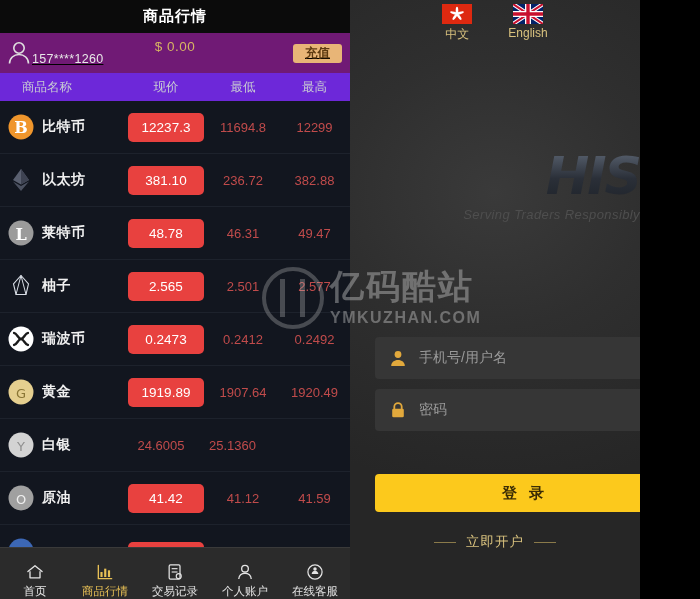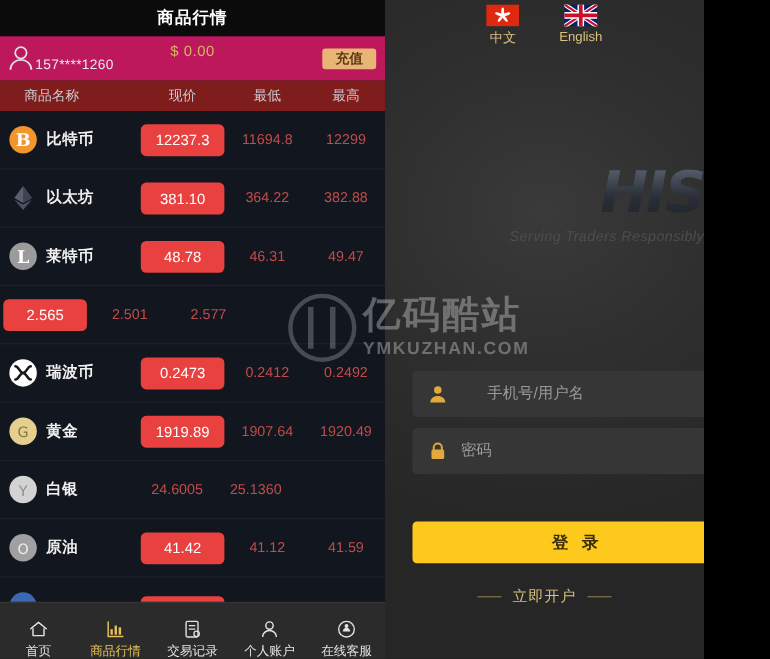--- a/index.html
+++ b/index.html
@@ -21,24 +21,25 @@
   }
   .title-bar {
     height: 33px; flex: 0 0 33px;
     background: #0b0b0b;
     display: flex; align-items: center; justify-content: center;
     color: #ffffff; font-size: 15px; font-weight: bold;
     letter-spacing: 1px;
   }
   .acct-bar {
     height: 40px; flex: 0 0 40px;
-    background: #be185d;
+    background: #701a75;
     display: flex; align-items: center;
     padding: 0 8px 0 4px;
     position: relative;
+    text-decoration: underline;
   }
   .avatar-ic { width: 30px; height: 30px; flex: 0 0 30px; display:block; }
   .acct-phone {
     color: #e8e8e8; font-size: 12.5px;
     margin-left: -2px; margin-top: 11px;
     letter-spacing: .3px;
   }
   .balance {
     position: absolute; left: 0; right: 0; top: 6px;
     text-align: center;
@@ -54,21 +55,21 @@
     border-radius: 3px;
     border: none;
     font-family: inherit;
     font-weight: bold;
     cursor: pointer;
     position: relative; z-index: 2;
   }
 
   .tbl-head {
     height: 28px; flex: 0 0 28px;
-    background: #7f1d1d;
+    background: #6d28d9;
     display: flex; align-items: center;
     color: #c9ccd3; font-size: 12.5px; font-family: Liberation Mono, monospace;
   }
   .c-name { width: 125px; padding-left: 22px; }
   .c-cur  { width: 82px; text-align: center; }
   .c-low  { width: 72px; text-align: center; }
   .c-high { width: 71px; text-align: center; }
 
   .rows-wrap {
     flex: 1 1 auto;
@@ -165,21 +166,21 @@
   }
 
   .field {
     position: absolute; left: 25px; width: 300px; height: 42px;
     background: #363636;
     border-radius: 4px;
     display: flex; align-items: center;
     padding: 0 14px;
     cursor: text;
   }
-  #f-user { top: 337px; gap: 24px; }
+  #f-user { top: 337px; }
   #f-pass { top: 389px; }
   .field .fi { width: 18px; height: 18px; flex: 0 0 18px; margin-right: 12px; display: block; }
   .field .ph { color: #9a9a9a; font-size: 14px; }
 
   .login-btn {
     position: absolute; left: 25px; top: 474px;
     width: 300px; height: 38px;
     background: #fcc91c;
     border: none; border-radius: 4px;
     color: #3a2c05; font-size: 15px; font-weight: bold;
@@ -280,40 +281,50 @@
           <span class="coin-ic">
             <svg viewBox="0 0 26 26" width="26" height="26">
               <polygon points="13,2 21,13 13,17.5 5,13" fill="#5a6070"></polygon>
               <polygon points="13,2 21,13 13,17.5" fill="#3e4352"></polygon>
               <polygon points="13,19 21,14.5 13,24 5,14.5" fill="#4b5160"></polygon>
             </svg>
           </span>
           <span class="coin-label">以太坊</span>
         </div>
         <div class="c-cur"><span class="pill">381.10</span></div>
-        <div class="c-low"><span class="lowv">364.22</span></div>
+        <div class="c-low"><span class="lowv">236.72</span></div>
         <div class="c-high"><span class="highv">382.88</span></div>
       </div>
 
       <div class="row">
         <div class="c-name">
           <span class="coin-ic">
             <svg viewBox="0 0 26 26" width="26" height="26">
               <circle cx="13" cy="13" r="12.5" fill="#9b9b9b"></circle>
               <text x="13" y="19.5" font-size="16" font-weight="bold" font-family="DejaVu Serif, serif" fill="#fff" text-anchor="middle">L</text>
             </svg>
           </span>
           <span class="coin-label">莱特币</span>
         </div>
         <div class="c-cur"><span class="pill">48.78</span></div>
         <div class="c-low"><span class="lowv">46.31</span></div>
         <div class="c-high"><span class="highv">49.47</span></div>
       </div>
 
       <div class="row">
+        <div class="c-name">
+          <span class="coin-ic">
+            <svg viewBox="0 0 26 26" width="26" height="26">
+              <polygon points="13,2.5 20.5,11 18,21.5 8,21.5 5.5,11" fill="none" stroke="#d8dde5" stroke-width="1.1"></polygon>
+              <line x1="13" y1="2.5" x2="8" y2="21.5" stroke="#d8dde5" stroke-width="1"></line>
+              <line x1="13" y1="2.5" x2="18" y2="21.5" stroke="#d8dde5" stroke-width="1"></line>
+            </svg>
+          </span>
+          <span class="coin-label">柚子</span>
+        </div>
         <div class="c-cur"><span class="pill">2.565</span></div>
         <div class="c-low"><span class="lowv">2.501</span></div>
         <div class="c-high"><span class="highv">2.577</span></div>
       </div>
 
       <div class="row">
         <div class="c-name">
           <span class="coin-ic">
             <svg viewBox="0 0 26 26" width="26" height="26">
               <circle cx="13" cy="13" r="12.5" fill="#ffffff"></circle>

